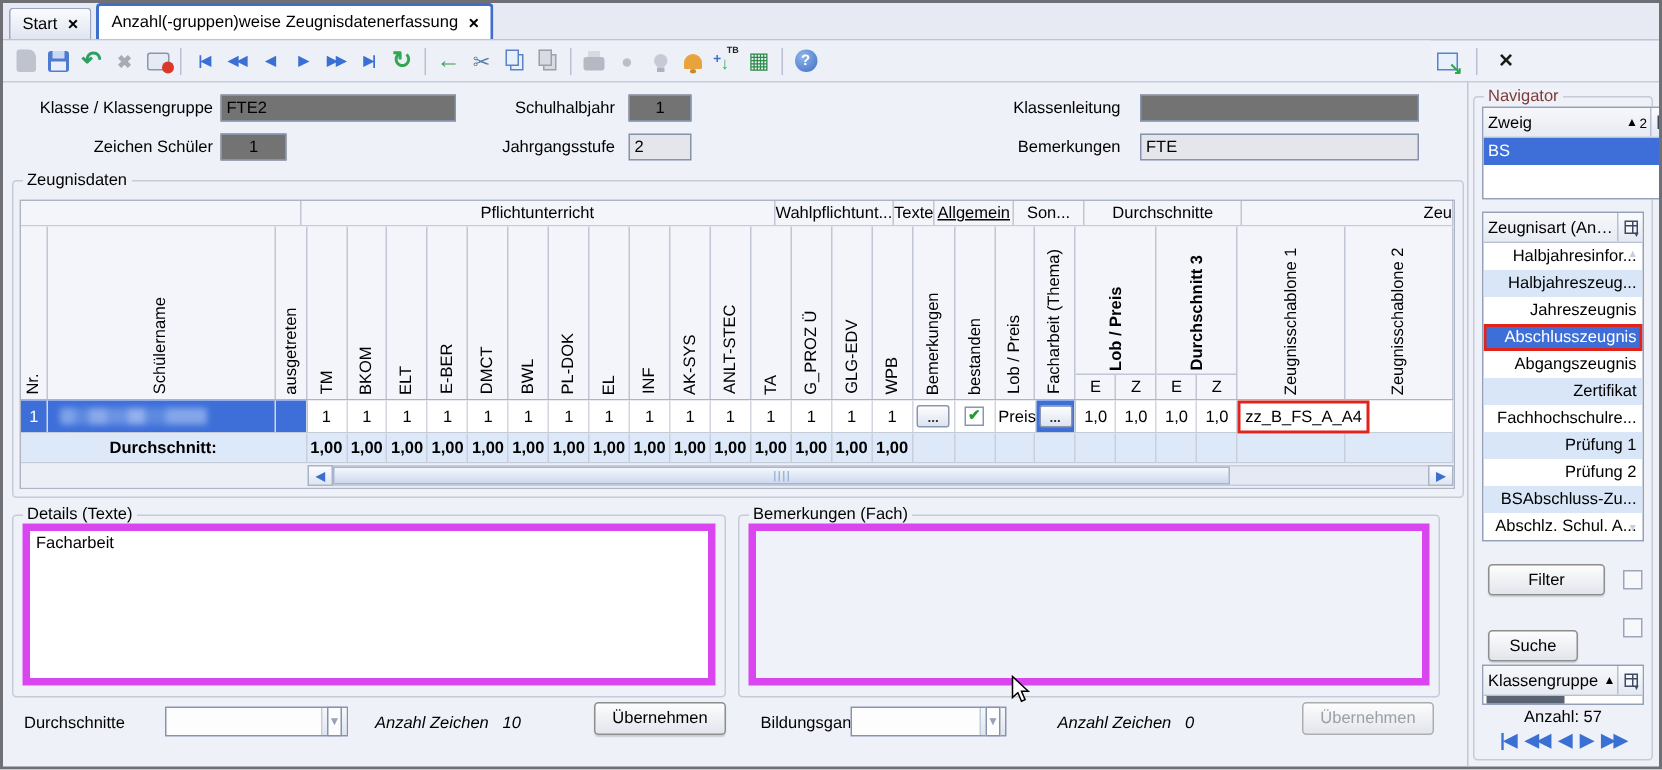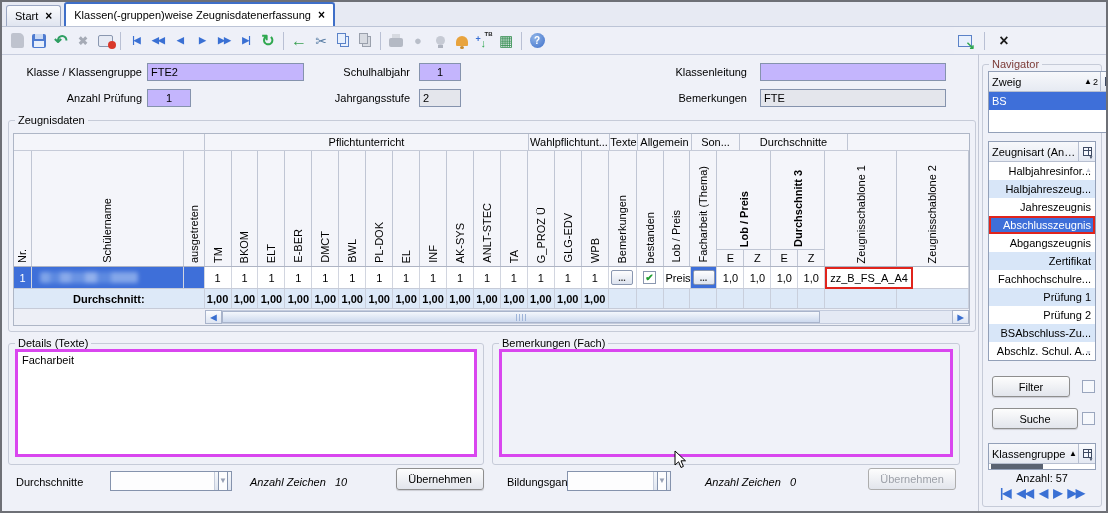--- a/index.html
+++ b/index.html
@@ -51,21 +51,21 @@
   .ic-tb u{position:absolute;right:0;top:-1px;text-decoration:none;font-size:6px;font-weight:bold;color:#222}
   .ic-help{width:15px;height:15px;border-radius:50%;background:radial-gradient(circle at 35% 30%,#8FB4E8,#3E6FC9);color:#fff;font-size:10px;font-weight:bold;display:flex;align-items:center;justify-content:center}
   .ic-detach{width:14px;height:12px;background:#E8F0FD;border:1px solid #5B82C8;position:relative;display:block}
   .ic-detach em{position:absolute;right:-4px;bottom:-6px;color:#2FA84F;font-style:normal;font-weight:bold;font-size:11px}
   .ic-grid{width:9px;height:9px;border:1px solid #3E4A62;background:linear-gradient(#3E4A62,#3E4A62) 4px 0/1px 9px no-repeat,linear-gradient(#3E4A62,#3E4A62) 0 2px/9px 1px no-repeat,#F4F7FD;display:block;position:relative}
   .ic-grid::after{content:"▼";position:absolute;right:-3px;bottom:-5px;font-size:5px;color:#3E4A62}
 
   
   .lbl{position:absolute;white-space:nowrap}
   .lbl.r{text-align:right}
-  .field{position:absolute;height:18px;border:1px solid #8593AD;background:#c4b5fd;display:flex;align-items:center;padding:0 3px;overflow:hidden}
+  .field{position:absolute;height:18px;border:1px solid #8593AD;background:#737373;display:flex;align-items:center;padding:0 3px;overflow:hidden}
   .field.gray{background:#E4E6EC}
   .field.center{justify-content:center}
 
   fieldset{position:absolute;border:1px solid #C6CBD8;border-radius:3px}
   legend{margin-left:6px;padding:0 3px;font-size:11px}
   legend.red{color:#7B3A36}
 
   
   .grid{position:absolute;left:11px;top:131px;width:957px;border:1px solid #AEB6C6;background:#fff}
   .grow{display:flex}
@@ -89,21 +89,21 @@
   .cb{width:13px;height:13px;border:1px solid #8A97B0;background:#fff;display:flex;align-items:center;justify-content:center}
   .redbox{position:absolute;left:0;top:0;height:22px;display:flex;align-items:center;padding:0 3px;background:#fff;border:2px solid #E0241C;white-space:nowrap;z-index:3;color:#000}
   .avgrow{height:20px;background:#DDE9F8;border-bottom:1px solid #C6CBD8;font-weight:bold}
   .acell{border-right:1px solid #C9CFDC;display:flex;align-items:center;justify-content:center}
   .scrollrow{height:16px;background:#EDEFF6;display:flex;align-items:center}
   .sb-btn{width:17px;height:14px;background:linear-gradient(#FBFCFE,#DEE5F2);border:1px solid #A9B4CB;display:flex;align-items:center;justify-content:center;color:#3A6FD0;font-size:8px;font-weight:bold}
   .sb-track{flex:1;height:14px;background:#E4E9F4;border-top:1px solid #C3CBDD;border-bottom:1px solid #C3CBDD;position:relative}
   .sb-thumb{position:absolute;left:0;top:0;bottom:0;width:598px;background:linear-gradient(#F4F7FC,#CDD9EE);border:1px solid #A9B4CB;display:flex;align-items:center;justify-content:center;gap:2px}
   .sb-thumb b{width:1px;height:7px;background:#9FB4D8;display:block}
 
-  .textbox{position:absolute;background:#fff;border:3px solid #d946ef;padding:2px 4px;overflow:hidden}
+  .textbox{position:absolute;background:#fff;border:5px solid #d946ef;padding:2px 4px;overflow:hidden}
   .textbox.disabled{background:#F0F2F9}
 
   .btn{position:absolute;border:1px solid #8E8E8E;border-radius:3px;background:linear-gradient(#FDFDFD,#E2E5EC);display:flex;align-items:center;justify-content:center;box-shadow:0 1px 1px rgba(0,0,0,.15)}
   .btn.disabled{color:#9CA0A8;box-shadow:none;border-color:#ADADAD}
   .combo{position:absolute;height:20px;border:1px solid #8593AD;background:#FDFDFE;display:flex;align-items:center}
   .combo .val{flex:1;padding-left:3px}
   .combo .arrowbox{width:17px;align-self:stretch;background:linear-gradient(#F6F8FB,#DFE5F0);border-left:1px solid #C5CCDB;display:flex;align-items:center;justify-content:center}
   .ital{font-style:italic}
 
   
@@ -127,21 +127,21 @@
 <body>
 
 <div class="window">
 
   <div class="tabbar">
     <div class="tab">
       <span>Start</span>
       <span class="tclose">×</span>
     </div>
     <div class="tab active">
-      <span>Klassen(-gruppen)weise Zeugnisdatenerfassung</span>
+      <span>Anzahl(-gruppen)weise Zeugnisdatenerfassung</span>
       <span class="tclose">×</span>
     </div>
   </div>
 
   <div class="toolbar" id="toolbar">
       <span class="tb-btn">
         <span class="ic-doc"></span>
       </span>
       <span class="tb-btn">
         <span class="ic-floppy"></span>
@@ -239,21 +239,21 @@
     </div>
   <div class="lbl r" style="left:300px;top:64px;width:108px">Schulhalbjahr</div>
   <div class="field center" style="left:417px;top:61px;width:42px">
       <span>1</span>
     </div>
   <div class="lbl r" style="left:620px;top:64px;width:125px">Klassenleitung</div>
   <div class="field" style="left:758px;top:61px;width:186px">
       <span></span>
     </div>
 
-  <div class="lbl r" style="left:8px;top:90px;width:132px">Anzahl Prüfung</div>
+  <div class="lbl r" style="left:8px;top:90px;width:132px">Zeichen Schüler</div>
   <div class="field center" style="left:145px;top:87px;width:44px">
       <span>1</span>
     </div>
   <div class="lbl r" style="left:300px;top:90px;width:108px">Jahrgangsstufe</div>
   <div class="field gray" style="left:417px;top:87px;width:42px">
       <span>2</span>
     </div>
   <div class="lbl r" style="left:620px;top:90px;width:125px">Bemerkungen</div>
   <div class="field gray" style="left:758px;top:87px;width:186px">
       <span>FTE</span>
@@ -261,23 +261,24 @@
 
   <fieldset style="left:6px;top:112px;width:968px;height:218px">
     <legend>Zeugnisdaten</legend>
   </fieldset>
   <div class="grid" id="grid">
       <div class="grow grouprow">
         <div class="gcell" style="width: 191px;"></div>
         <div class="gcell" style="width: 324px;">Pflichtunterricht</div>
         <div class="gcell" style="width: 81px; text-align: right;">Wahlpflichtunt...</div>
         <div class="gcell" style="width: 28px;">Texte</div>
-        <div class="gcell" style="width: 54px;">Allgemein</div>
+        <div class="gcell" style="width: 54px; text-decoration: underline;">Allgemein</div>
         <div class="gcell" style="width: 48px;">Son...</div>
         <div class="gcell" style="width: 108px;">Durchschnitte</div>
+        <div class="gcell end" style="width: 144px;">Zeu</div>
       </div>
       <div class="grow headrow">
         <div class="hcell" style="width: 18px;">
           <span class="rot">Nr.</span>
         </div>
         <div class="hcell" style="width: 152px;">
           <span class="rot">Schülername</span>
         </div>
         <div class="hcell" style="width: 21px;">
           <span class="rot">ausgetreten</span>
@@ -535,21 +536,21 @@
         <div class="listitem">Abschlz. Schul. A...</div>
       </div>
     <span class="scrollmark" style="top:24px">▲</span>
     <span class="scrollmark" style="bottom:4px">▼</span>
   </div>
 
   <div class="btn" style="left:990px;top:374px;width:78px;height:21px">
       <span>Filter</span>
     </div>
   <span class="sidecb" style="left:1080px;top:378px"></span>
-  <div class="btn" style="left:990px;top:406px;width:86px;height:21px">
+  <div class="btn" style="left:990px;top:418px;width:60px;height:21px">
       <span>Suche</span>
     </div>
   <span class="sidecb" style="left:1080px;top:410px"></span>
 
   <div class="panelbox" style="left:986px;top:441px;width:108px;height:27px">
     <div class="panelhead">
       <span class="title">Klassengruppe</span>
       <span class="sort">▲</span>
       <span class="gridbtn">
           <span class="ic-grid"></span>

